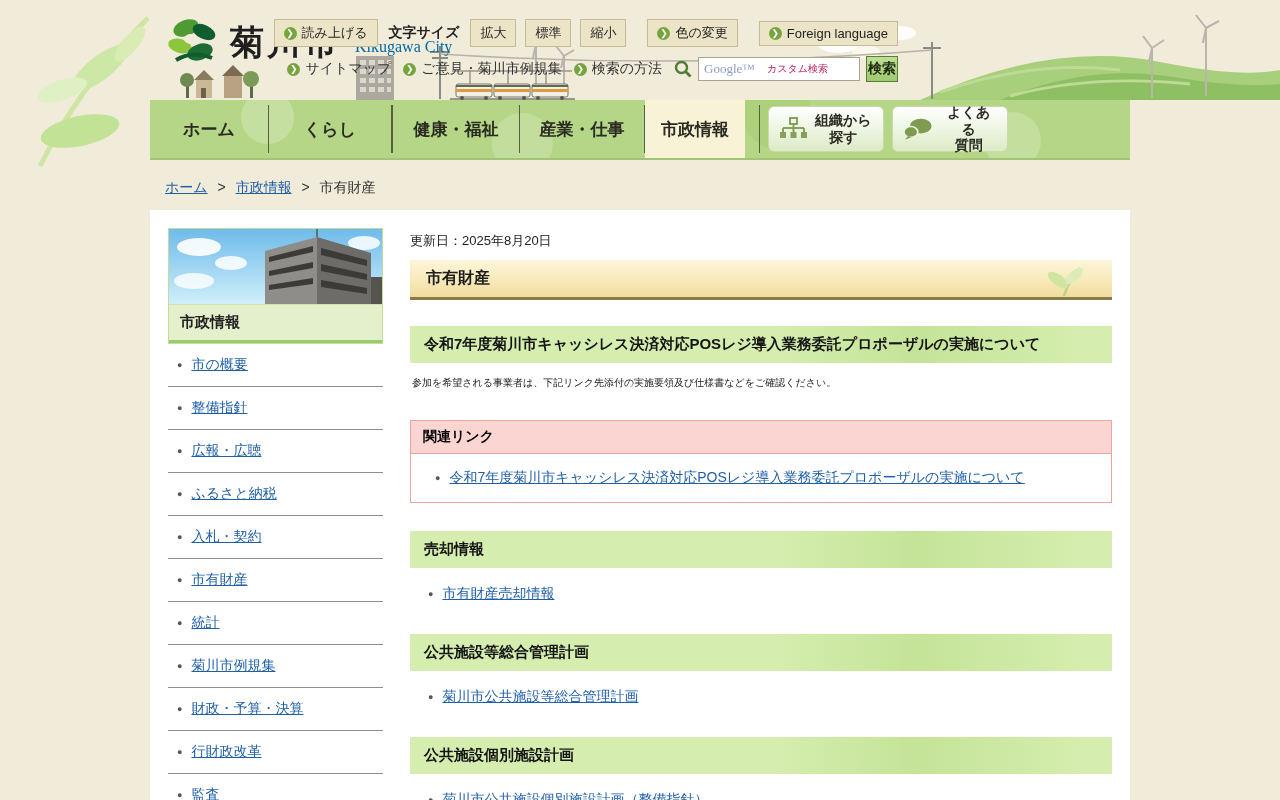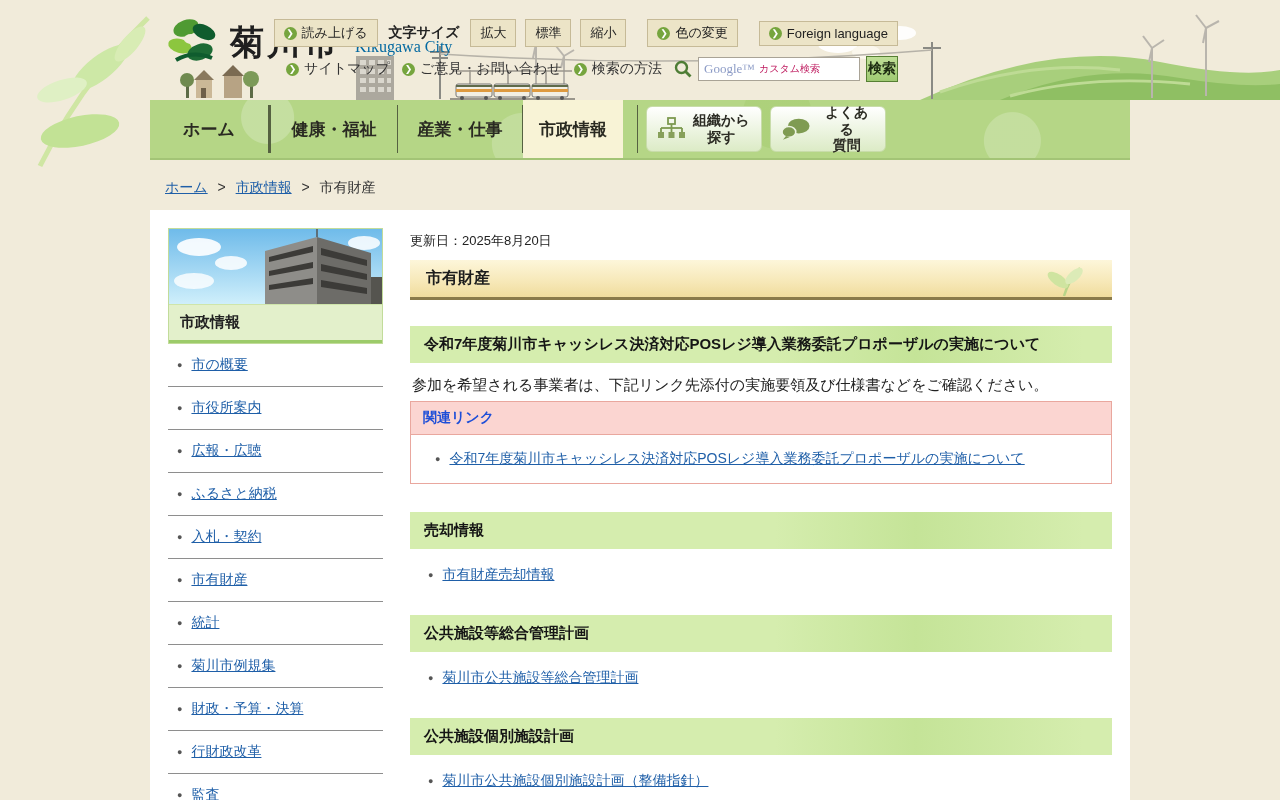--- a/index.html
+++ b/index.html
@@ -13,21 +13,21 @@
   .logo-jp { font-size:34px; font-weight:bold; color:#1f1f1f; letter-spacing:3px; margin-left:10px; line-height:52px; }
   .logo-en { font-family:"Liberation Serif","DejaVu Serif",serif; color:#0369a1; font-size:16px; margin-left:14px; margin-top:22px; }
 
   .util1 { position:absolute; top:19px; right:150px; display:flex; align-items:center; gap:9px; z-index:2; font-size:13px; }
   .util2 { position:absolute; top:56px; right:150px; display:flex; align-items:center; gap:12px; z-index:2; font-size:14px; color:#333; }
   .util-btn { background:#ece4c7; border:1px solid #c6ba97; padding:4px 9px; display:inline-flex; align-items:center; gap:5px; color:#222; font-size:13px; cursor:pointer; }
   .fontsize-label { font-weight:bold; font-size:14px; color:#222; margin:0 2px; }
   .arrow-ico { width:13px; height:13px; border-radius:50%; background:#76a53e; color:#fff; font-size:9px; line-height:13px; text-align:center; display:inline-block; flex:none; }
   .util-link { display:inline-flex; align-items:center; gap:5px; color:#333; text-decoration:none; cursor:pointer; }
   .search-wrap { display:inline-flex; align-items:center; gap:6px; }
-  .fake-input { width:162px; height:24px; background:#fff; border:1px solid #a9a396; display:inline-flex; align-items:center; padding:0 5px; gap:4px; cursor:text; overflow:hidden; white-space:nowrap; }
+  .fake-input { width:162px; height:24px; background:#fff; border:1px solid #a9a396; display:inline-flex; align-items:center; padding:0 5px; gap:12px; cursor:text; overflow:hidden; white-space:nowrap; }
   .g-brand { font-family:"Liberation Serif","DejaVu Serif",serif; color:#8c9bc6; font-size:13px; }
   .g-place { color:#be185d; font-size:10px; }
   .search-btn { background:linear-gradient(#c0df97,#9fc972); border:1px solid #567f33; font-weight:bold; font-size:14px; color:#1c2a10; padding:3px 1px; cursor:pointer; }
 
   
   .nav { position:absolute; top:100px; left:150px; width:980px; height:60px; display:flex; align-items:stretch; z-index:2;
          background:#b5d686;
          background-image:
            radial-gradient(circle at 12% 30%, rgba(255,255,255,.22) 0 26px, transparent 27px),
            radial-gradient(circle at 38% 75%, rgba(255,255,255,.18) 0 30px, transparent 31px),
@@ -60,24 +60,24 @@
   
   .main { position:absolute; left:260px; top:18px; width:702px; }
   .updated { text-align:left; font-size:13px; color:#222; margin:4px 2px 10px 0; }
   .title-banner { position:relative; height:40px; background:linear-gradient(180deg,#fdf6da 0%,#f7e9ba 55%,#f0dc9d 100%); border-bottom:3px solid #8a7a4a; display:flex; align-items:center; padding:0 16px; margin-bottom:26px; }
   .title-banner h1 { font-size:16px; font-weight:bold; color:#1d1d1d; }
   .banner-leaf { position:absolute; right:26px; top:4px; }
 
   .green-heading { background:#d5edae;
       background-image:linear-gradient(90deg, rgba(255,255,255,0) 52%, rgba(154,204,94,.28) 72%, rgba(255,255,255,0) 96%);
       padding:9px 14px; font-size:15px; font-weight:bold; color:#151515; margin-bottom:13px; }
-  .para { font-size:15px; color:#222; margin:2px 2px 6px 2px; }
+  .para { font-size:10px; color:#222; margin:2px 2px 30px 2px; }
 
   .related-box { border:1px solid #e9a79e; margin:4px 0 28px 0; }
-  .related-head { background:#fbd5d1; border-bottom:1px solid #e9a79e; padding:7px 12px; font-size:14px; font-weight:bold; color:#1d4ed8; }
+  .related-head { background:#fbd5d1; border-bottom:1px solid #e9a79e; padding:7px 12px; font-size:14px; font-weight:bold; color:#000000; }
   .related-body { background:#fff; padding:11px 10px; }
   .link-row { display:flex; align-items:center; gap:9px; font-size:14px; padding:4px 0 4px 14px; }
   .link-list { margin:0 0 27px 4px; }
 
   .leaf-deco { position:absolute; top:6px; left:0; z-index:0; }
 </style>
 </head>
 <body>
 
 <div class="page">
@@ -236,21 +236,21 @@
       </button>
     </div>
 
     <div class="util2">
       <a class="util-link">
         <span class="arrow-ico">❯</span>
         <span>サイトマップ</span>
       </a>
       <a class="util-link">
         <span class="arrow-ico">❯</span>
-        <span>ご意見・お問い合わせ</span>
+        <span>ご意見・菊川市例規集</span>
       </a>
       <a class="util-link">
         <span class="arrow-ico">❯</span>
         <span>検索の方法</span>
       </a>
       <span class="search-wrap">
         <svg width="18" height="18" viewBox="0 0 18 18">
           <circle cx="7.5" cy="7.5" r="5.5" fill="none" stroke="#4e7d35" stroke-width="2.4"></circle>
           <line x1="11.5" y1="11.5" x2="16.5" y2="16.5" stroke="#4e7d35" stroke-width="2.8"></line>
         </svg>
@@ -259,20 +259,21 @@
           <span class="g-place">カスタム検索</span>
         </span>
         <button class="search-btn">検索</button>
       </span>
     </div>
   </div>
 
   <nav class="nav">
     <div class="nav-item" style="width:118px;">ホーム</div>
     <div class="nav-sep"></div>
+    <div class="nav-item" style="width:122px;">くらし</div>
     <div class="nav-sep"></div>
     <div class="nav-sep"></div>
     <div class="nav-item" style="width:126px;">健康・福祉</div>
     <div class="nav-sep"></div>
     <div class="nav-item" style="width:124px;">産業・仕事</div>
     <div class="nav-sep"></div>
     <div class="nav-item active" style="width:100px;">市政情報</div>
     <div class="nav-sep" style="margin-left:14px;"></div>
     <button class="nav-btn" style="margin-left:8px; width:116px;">
       <svg width="28" height="24" viewBox="0 0 28 24">
@@ -338,21 +339,21 @@
         </svg>
         <div class="side-title">市政情報</div>
       </div>
       <ul class="side-menu">
         <li>
             <span class="bullet">●</span>
             <a>市の概要</a>
           </li>
         <li>
             <span class="bullet">●</span>
-            <a>市役所案内</a>
+            <a>整備指針</a>
           </li>
         <li>
             <span class="bullet">●</span>
             <a>広報・広聴</a>
           </li>
         <li>
             <span class="bullet">●</span>
             <a>ふるさと納税</a>
           </li>
         <li>

